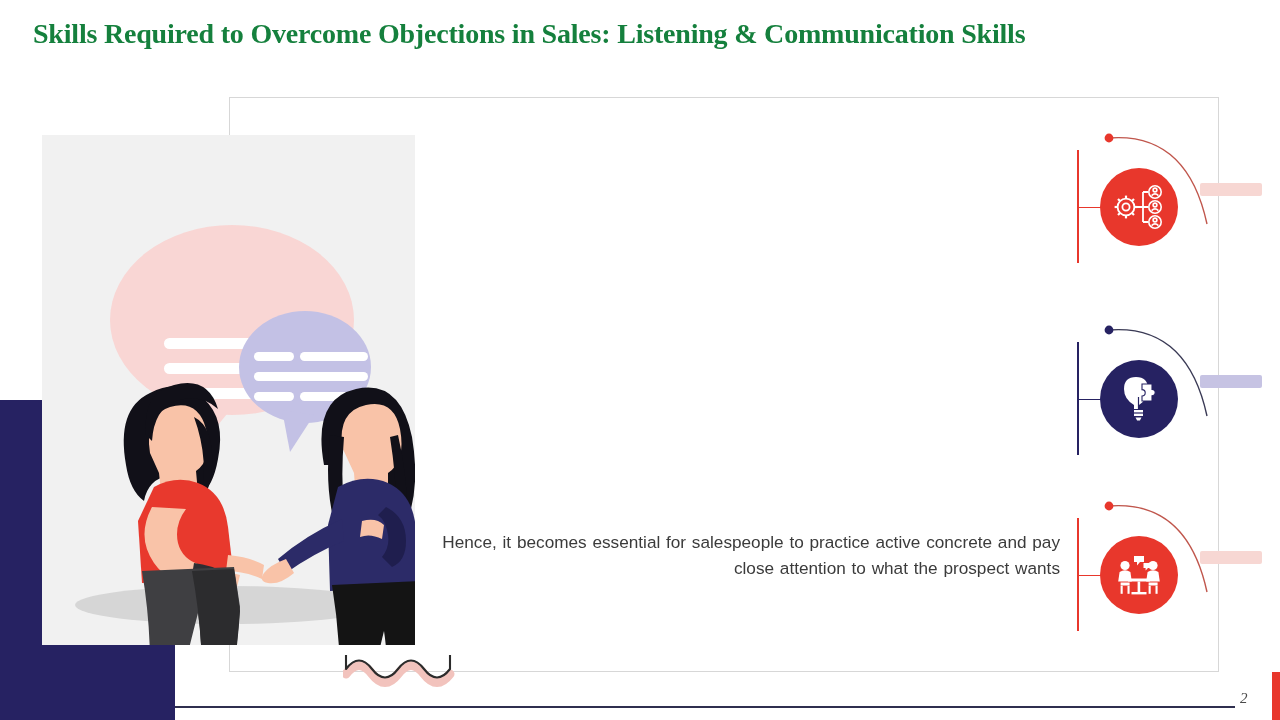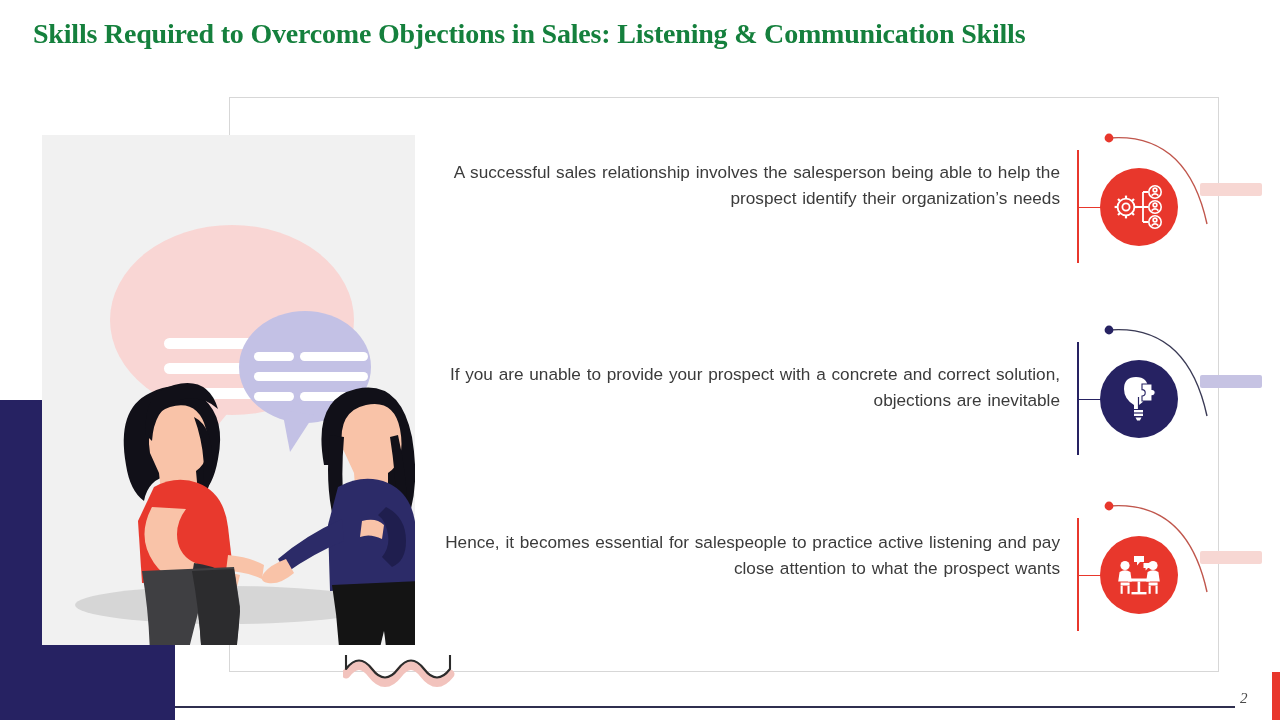--- a/index.html
+++ b/index.html
@@ -163,21 +163,20 @@
 
         <path d="M290 450 l88 -4 l4 42 q-2 62 -12 108 l-26 -2 q4 -58 -2 -98 q-12 48 -20 100 l-26 -2 q6 -70 -6 -144 z" fill="#141414"></path>
 
         <path d="M296 592 q18 -8 32 2 q12 10 -4 16 q-24 6 -30 -6 z" fill="#141414"></path>
         <path d="M344 592 q18 -8 32 2 q12 10 -4 16 q-24 6 -30 -6 z" fill="#141414"></path>
       </g>
     </svg>
   </div>
 
   <div class="row row-1">
-    <div class="row-text">A successful sales relationship involves the salesperson being able to help the prospect identify their organization’s needs</div>
 
     <div class="conn-v" style="left:637px;top:-10px;height:113px;background:#e8372c;"></div>
     <div class="conn-h" style="left:637px;top:47px;width:68px;background:#e8372c;"></div>
 
     <div class="arc-wrap" style="left:655px;top:-36px;">
       <svg width="130" height="120" viewBox="0 0 130 120">
         <path d="M14 14 q78 -6 98 86" fill="none" stroke="#c0564c" stroke-width="1.4"></path>
         <circle cx="14" cy="14" r="4.4" fill="#e8372c"></circle>
       </svg>
     </div>
@@ -213,21 +212,20 @@
           <path d="M38.6 27.6 q3.4 -3.4 6.8 0"></path>
           <circle cx="42" cy="39" r="6.2"></circle>
             <circle cx="42" cy="37" r="1.9"></circle>
           <path d="M38.6 42.6 q3.4 -3.4 6.8 0"></path>
         </g>
       </svg>
     </div>
   </div>
 
   <div class="row row-2">
-    <div class="row-text">If you are unable to provide your prospect with a concrete and correct solution, objections are inevitable</div>
 
     <div class="conn-v" style="left:637px;top:-20px;height:113px;background:#262262;"></div>
     <div class="conn-h" style="left:637px;top:37px;width:68px;background:#262262;"></div>
 
     <div class="arc-wrap" style="left:655px;top:-46px;">
       <svg width="130" height="120" viewBox="0 0 130 120">
         <path d="M14 14 q78 -6 98 86" fill="none" stroke="#3a3a55" stroke-width="1.4"></path>
         <circle cx="14" cy="14" r="4.4" fill="#262262"></circle>
       </svg>
     </div>
@@ -242,21 +240,21 @@
         <rect x="19" y="38.6" width="9" height="2.4" fill="#ffffff"></rect>
         <path d="M20.5 42.4 h6 l-1.6 3 h-2.8 z" fill="#ffffff"></path>
         <line x1="23.5" y1="22" x2="23.5" y2="34" stroke="#262262" stroke-width="1.2"></line>
 
         <path d="M27 9 h10 v5.4 a3.2 3.2 0 0 1 0 6.4 V26 h-10 v-5 a3.2 3.2 0 0 0 0 -6.4 z" fill="#ffffff" stroke="#262262" stroke-width="1.1"></path>
       </svg>
     </div>
   </div>
 
   <div class="row row-3">
-    <div class="row-text">Hence, it becomes essential for salespeople to practice active listening and pay close attention to what the prospect wants</div>
+    <div class="row-text">Hence, it becomes essential for salespeople to practice active concrete and pay close attention to what the prospect wants</div>
 
     <div class="conn-v" style="left:637px;top:-12px;height:113px;background:#e8372c;"></div>
     <div class="conn-h" style="left:637px;top:45px;width:68px;background:#e8372c;"></div>
 
     <div class="arc-wrap" style="left:655px;top:-38px;">
       <svg width="130" height="120" viewBox="0 0 130 120">
         <path d="M14 14 q78 -6 98 86" fill="none" stroke="#c0564c" stroke-width="1.4"></path>
         <circle cx="14" cy="14" r="4.4" fill="#e8372c"></circle>
       </svg>
     </div>

